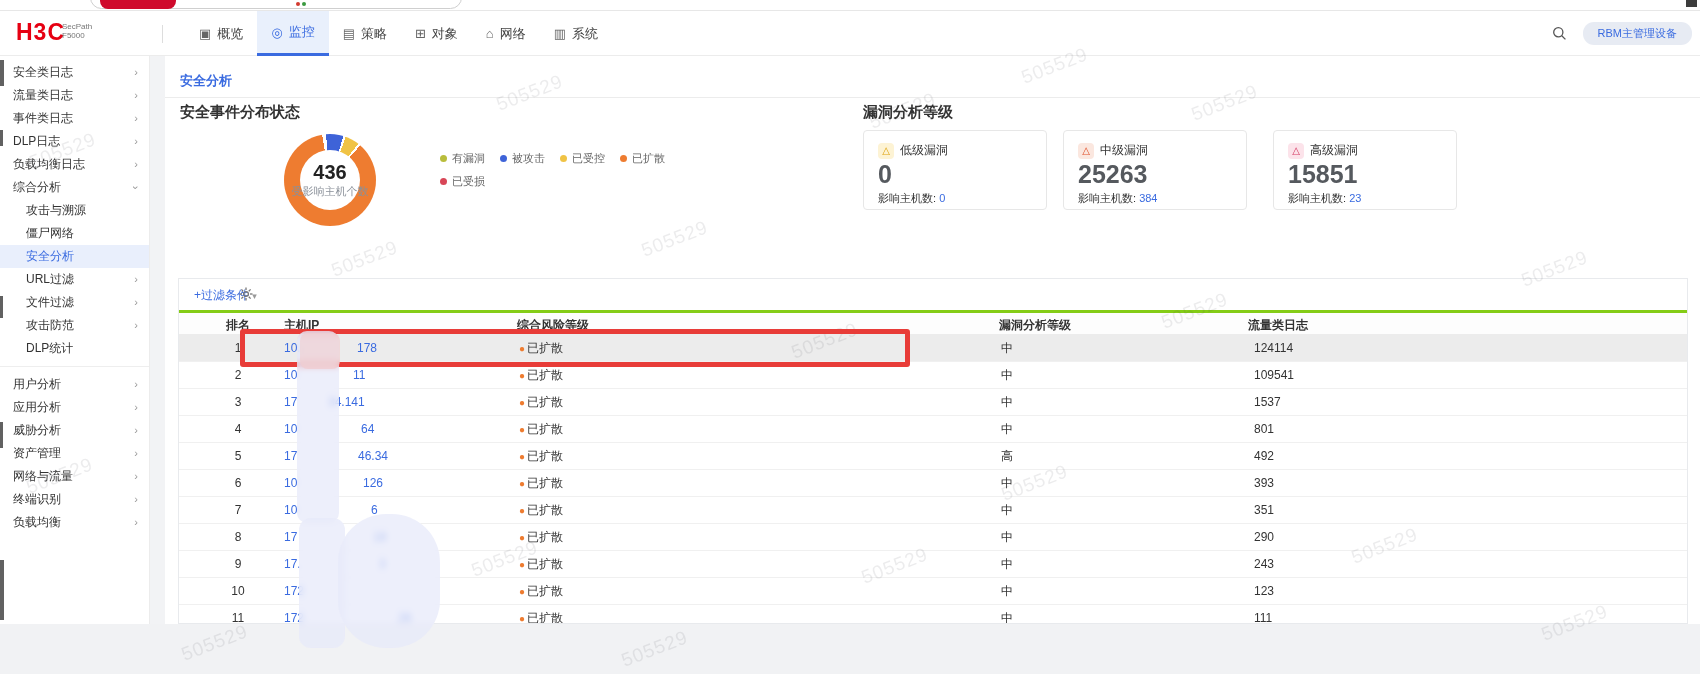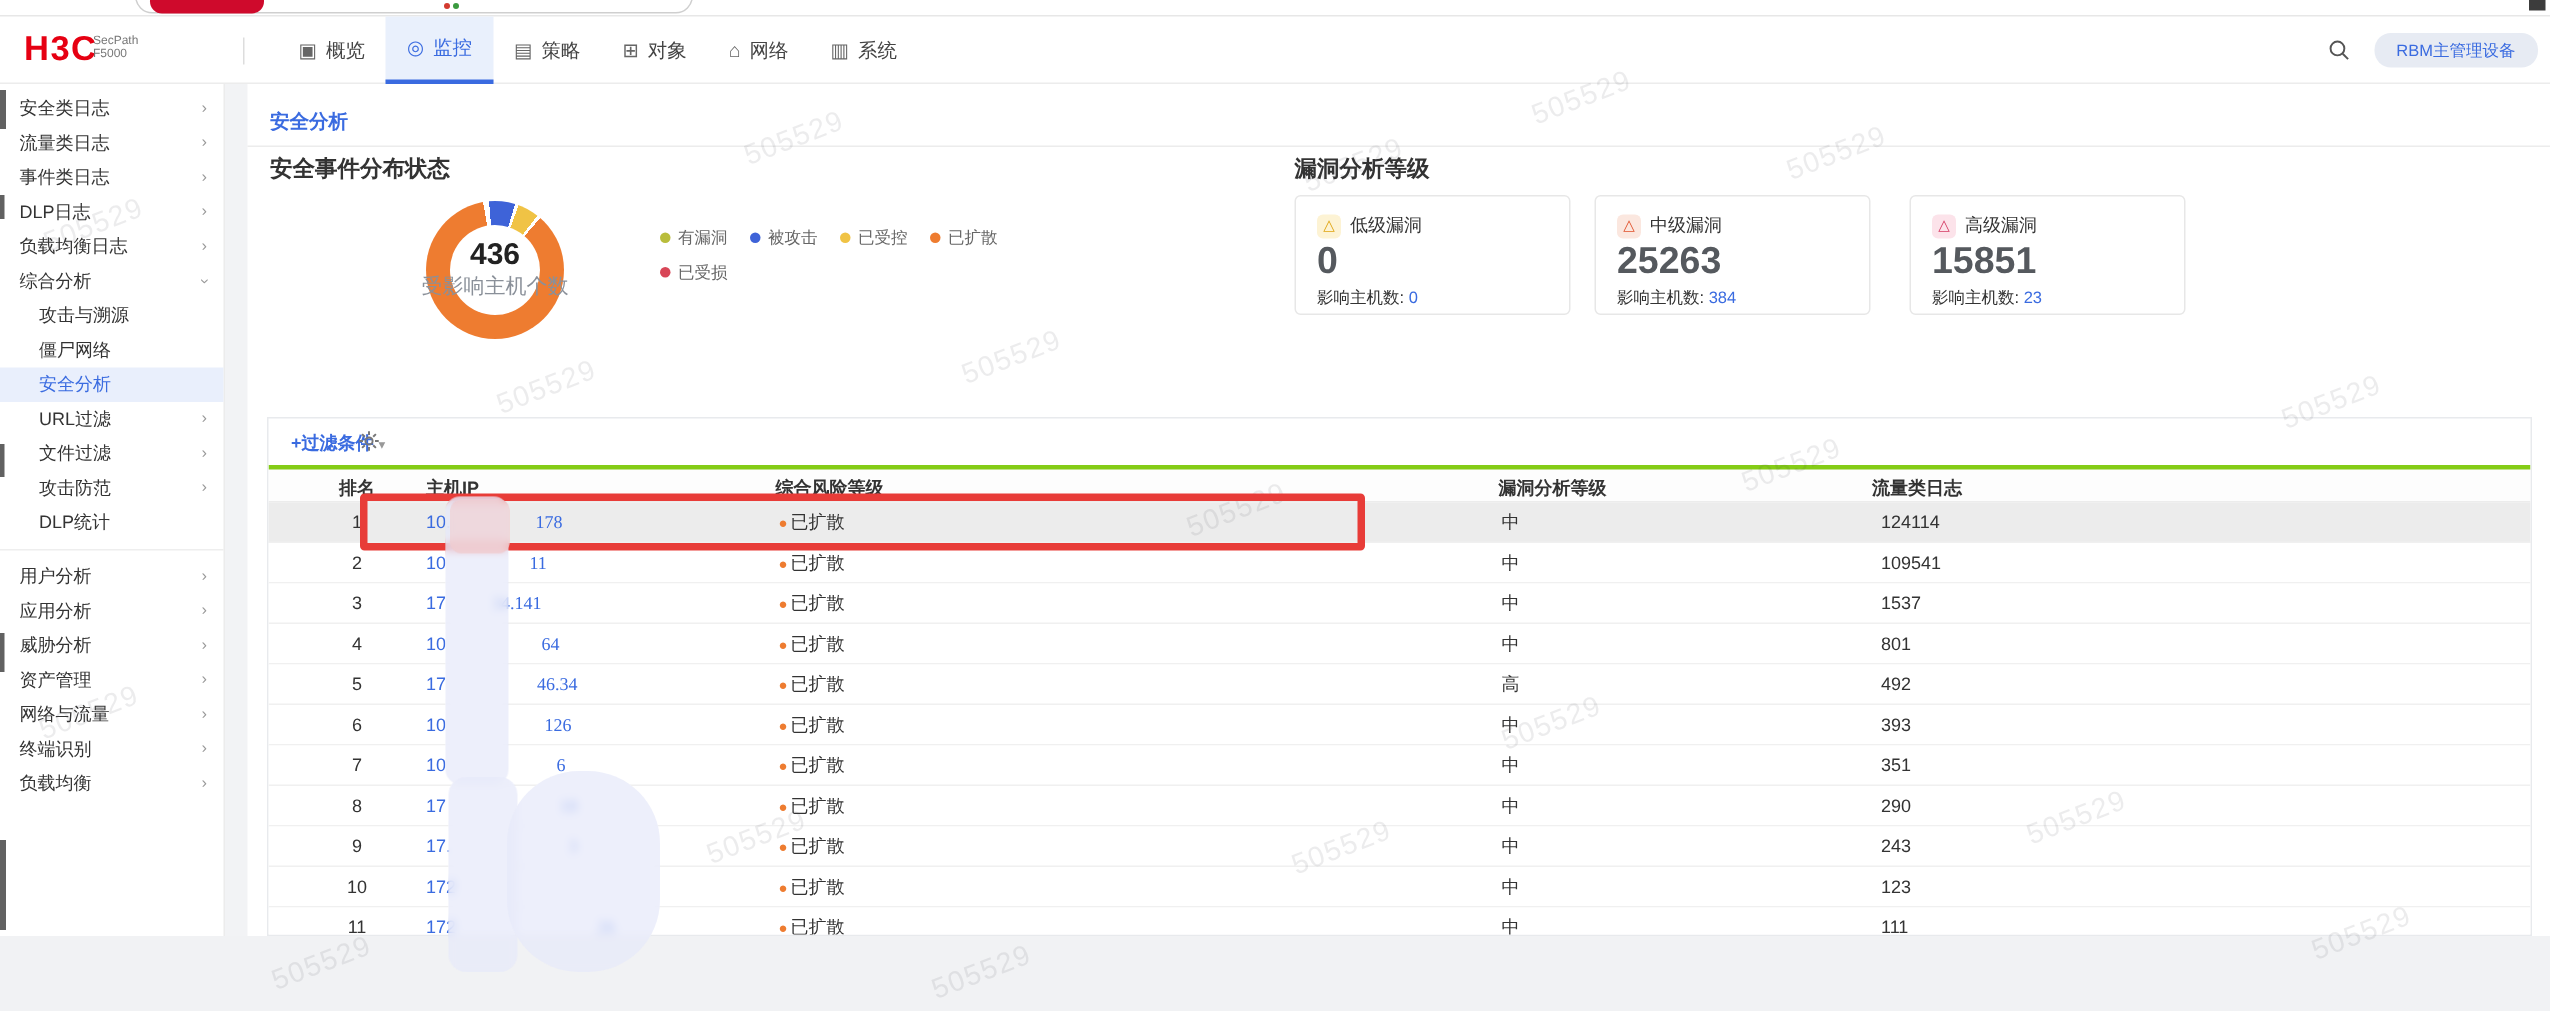--- a/index.html
+++ b/index.html
@@ -40,52 +40,52 @@
   .content-card { position:absolute; left:165px; top:56px; width:1535px; height:568px; background:#fff; z-index:1; }
   .page-title { position:absolute; left:180px; top:72px; font-size:13px; font-weight:bold; color:#3a6be0; z-index:2; }
   .title-divider { position:absolute; left:165px; top:97px; width:1535px; border-bottom:1px solid #ececec; z-index:2; }
   .section-title { position:absolute; font-size:15px; font-weight:bold; color:#333; z-index:2; }
 
   
   .donut { position:absolute; left:284px; top:134px; width:92px; height:92px; border-radius:50%; z-index:2;
     background:conic-gradient(from -5deg, #3e63d8 0deg 22deg, #ffffff 22deg 25deg, #f0c345 25deg 43deg, #ffffff 43deg 46deg, #ee7c30 46deg 355deg, #ffffff 355deg 360deg); }
   .donut-hole { position:absolute; left:16px; top:16px; width:60px; height:60px; border-radius:50%; background:#fff; display:flex; flex-direction:column; align-items:center; justify-content:center; }
   .donut-total { font-size:20px; font-weight:bold; color:#222; line-height:21px; }
-  .donut-caption { font-size:14px; color:#8a9099; margin-top:1px; white-space:nowrap; }
+  .donut-caption { font-size:11px; color:#8a9099; margin-top:1px; white-space:nowrap; }
 
   .legend { position:absolute; left:440px; top:151px; width:260px; z-index:2; }
   .legend-row { display:flex; gap:15px; margin-bottom:8px; }
   .legend-item { display:flex; align-items:center; gap:5px; font-size:11px; color:#666;text-align:center; }
   .ldot { width:7px; height:7px; border-radius:50%; display:inline-block; }
 
   
   .vuln-card { position:absolute; top:130px; width:184px; height:80px; background:#fff; border:1px solid #e7e7e7; border-radius:4px; padding:11px 14px; z-index:2; }
   .vc-head { display:flex; align-items:center; gap:6px; font-size:12px; color:#333; }
   .warn-ic { width:16px; height:16px; border-radius:4px; display:flex; align-items:center; justify-content:center; font-size:10px; }
   .warn-low  { background:#fdf3d4; color:#dfa412; }
   .warn-mid  { background:#fbe7df; color:#e0512b; }
   .warn-high { background:#fce3ea; color:#d43b63; }
   .vc-value { font-size:25px; font-weight:bold; color:#55595e; margin-top:2px; line-height:26px; }
   .vc-hosts { font-size:11px; color:#333; margin-top:4px; }
   .vc-hosts .hv { color:#3a6be0; }
 
   
   .table-box { position:absolute; left:178px; top:278px; width:1510px; height:346px; border:1px solid #e8eaed; background:#fff; z-index:2; overflow:hidden; }
-  .filter-bar { position:relative; height:31px;font-weight:bold; }
+  .filter-bar { position:relative; height:31px; }
   .filter-link { position:absolute; left:15px; top:8px; font-size:12px; color:#3a6be0; cursor:pointer; }
   .filter-caret { color:#999; font-size:9px; }
   .gear { position:absolute; left:60px; top:8px; cursor:pointer; }
   .thead { position:relative; height:25px; border-top:3px solid #84cc16; border-bottom:1px solid #ececec; background:#fdfdfd; }
   .hcell { position:absolute; top:0; line-height:25px; font-size:12px; color:#333; font-weight:bold; }
   .trow { position:relative; height:27px; border-bottom:1px solid #f0f0f0; background:#fff; }
   .trow.highlight { background:#ececec; }
   .tcell { position:absolute; top:0; line-height:27px; font-size:12px; color:#333; white-space:nowrap; }
   .c-rank { left:30px; width:58px; text-align:center; }
   .c-ipl { left:105px; color:#3a6be0; }
-  .c-ipr { color:#3a6be0;font-family:Liberation Serif, serif; }
+  .c-ipr { color:#3a6be0; }
   .c-risk { left:340px; }
   .c-risk .rdot { color:#ee7c30; font-size:10px; margin-right:2px; }
   .c-vuln { left:822px; }
   .c-att { left:1075px; }
 
   
   .red-box { position:absolute; left:240px; top:329px; width:670px; height:38px; border:5px solid #e83c38; border-radius:3px; z-index:40; }
   .blur { position:absolute; background:rgba(230,233,250,0.72); backdrop-filter:blur(3px); z-index:41; }
   .blur-a { left:297px; top:331px; width:42px; height:192px; border-radius:10px; }
   .blur-a2 { left:299px; top:518px; width:46px; height:130px; border-radius:12px; }

